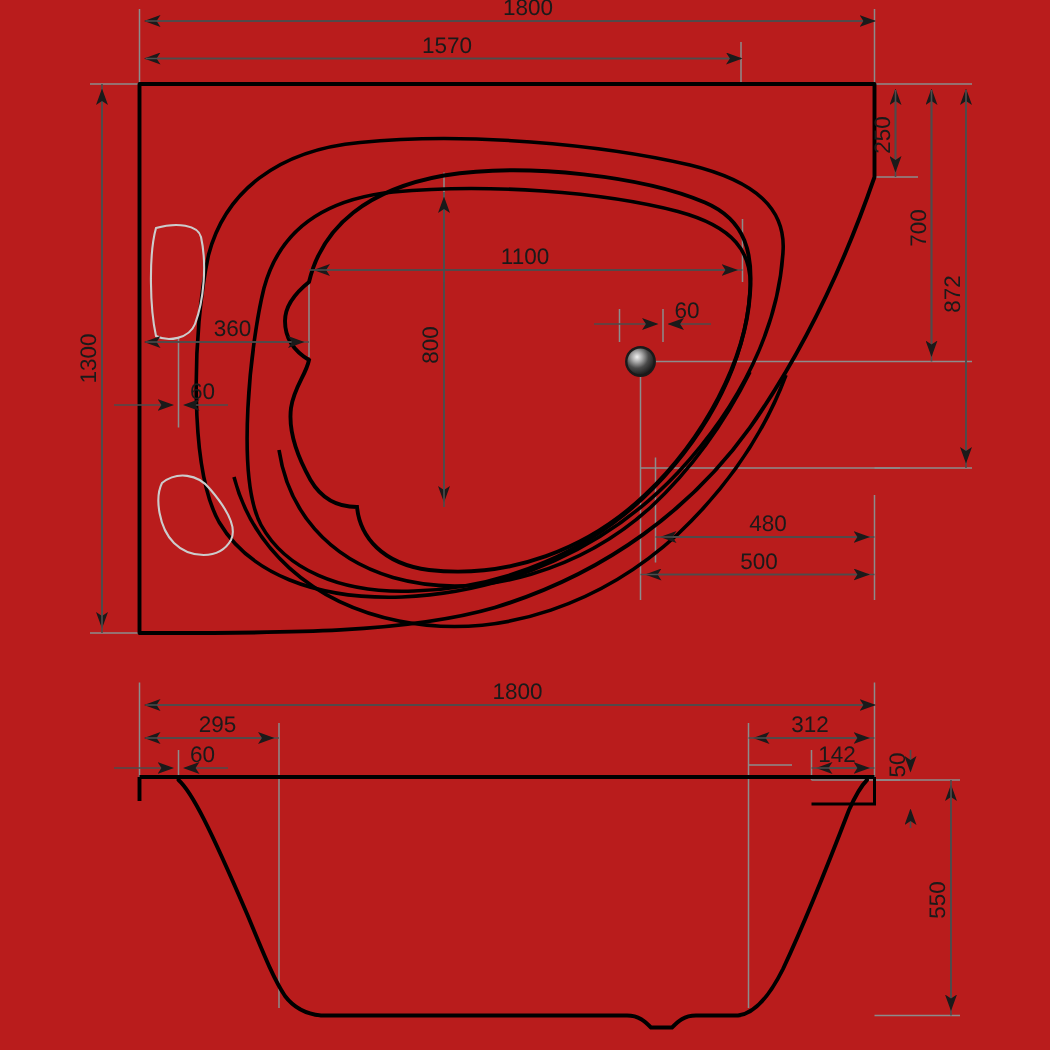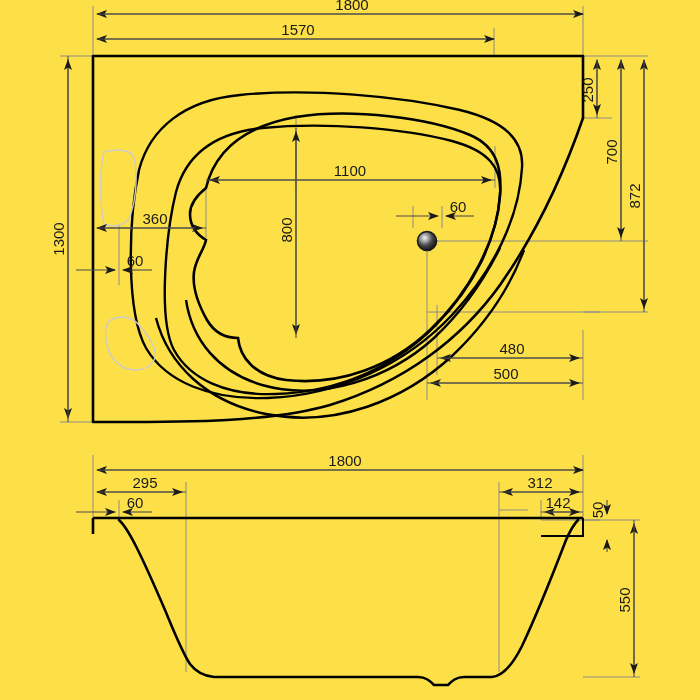--- a/index.html
+++ b/index.html
@@ -1,18 +1,18 @@
 <!DOCTYPE html>
 <html><head>
 <meta charset="utf-8">
 <style>
   html,body{margin:0;padding:0;background:#ffffff;}
   body{width:700px;height:700px;overflow:hidden;
        font-family:"Liberation Sans","DejaVu Sans",sans-serif;}
-  #root{position:relative;width:700px;height:700px;background:#fde047;}
+  #root{position:relative;width:700px;height:700px;background:#b91c1c;}
   svg{display:block;}
   .dimtxt{font-family:"Liberation Sans","DejaVu Sans",sans-serif;
           font-size:15px;fill:#1a1a1a;}
   .dimtxt-v{font-family:"Liberation Sans","DejaVu Sans",sans-serif;
             font-size:15px;fill:#1a1a1a;}
 </style>
 </head>
 <body>
 
 <div id="root">

